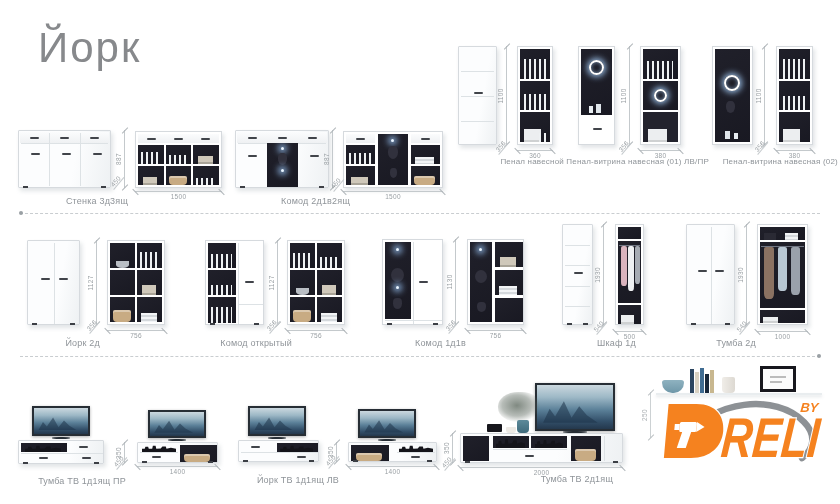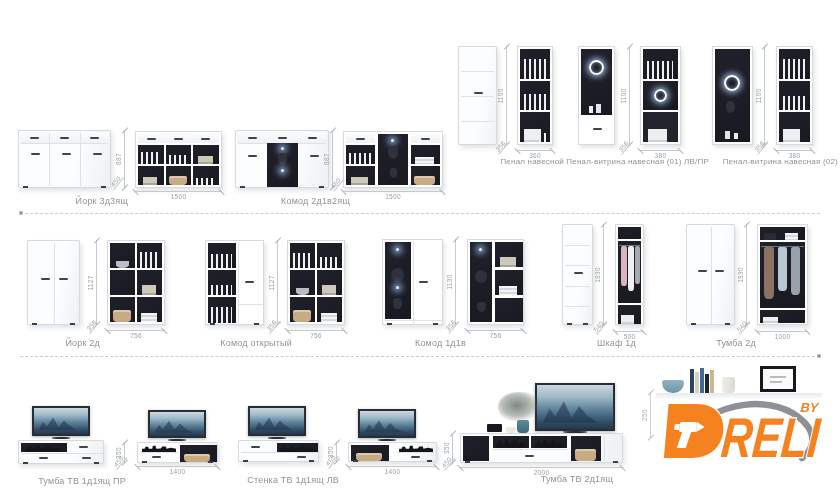--- a/index.html
+++ b/index.html
@@ -75,20 +75,21 @@
   .camx{position:absolute;background:#17171d;border-radius:1px}
   .cup2{position:absolute;background:#edeae5;border-radius:1px 1px 3px 3px}
   .logo{position:absolute;left:656px;top:388px;width:176px;height:84px;z-index:5}
 </style>
 </head>
 <body>
 
 <div class="stage">
 
   <div class="title">
+    <span class="t2">Йорк</span>
   </div>
 
   <div class="g">
     <div class="furn ftm" style="left:18px;top:130px;width:93px;height:58px">
       <div class="dstrip" style="position:absolute;left:1px;right:1px;top:1px;height:11px">
           <i class="hd"></i>
           <i class="hd"></i>
           <i class="hd"></i>
         </div>
       <span class="lnh" style="left:2px;top:12px;width:87px"></span>
@@ -123,21 +124,21 @@
           <span class="bsk"></span>
         </div>
       <div class="c">
           <span class="bk" style="height:38%"></span>
         </div>
     </div>
     <span class="dimd" style="left:114px;top:182px">450</span>
     <span class="dimh" style="left:135px;top:191px;width:87px">
         <b>1500</b>
       </span>
-    <div class="lbl" style="left:12px;top:196px;width:116px">Йорк 3д3ящ</div>
+    <div class="lbl" style="left:12px;top:196px;width:116px">Стенка 3д3ящ</div>
   </div>
 
   <div class="g">
     <div class="furn ftm" style="left:235px;top:130px;width:94px;height:58px">
       <div class="dstrip" style="position:absolute;left:1px;right:1px;top:1px;height:11px">
           <i class="hd"></i>
           <i class="hd"></i>
           <i class="hd"></i>
         </div>
       <span class="lnh" style="left:2px;top:12px;width:88px"></span>
@@ -522,21 +523,21 @@
       <span class="lnh" style="left:48px;top:9px;width:38px"></span>
       <i class="hda" style="left:62px;top:13px"></i>
     </div>
     <span class="dimv" style="left:336px;top:442px;height:20px">
         <b>350</b>
       </span>
     <span class="dimd" style="left:329px;top:461px">450</span>
     <span class="dimh" style="left:348px;top:466px;width:89px">
         <b>1400</b>
       </span>
-    <div class="lbl" style="left:217px;top:475px;width:122px">Стенка ТВ 1д1ящ ЛВ</div>
+    <div class="lbl" style="left:217px;top:475px;width:122px">Йорк ТВ 1д1ящ ЛВ</div>
   </div>
 
   <div class="g">
     <div class="tv" style="left:535px;top:383px;width:80px;height:48px">
         <span class="scr">
           <i class="mnt"></i>
         </span>
       </div>
     <span class="tvb" style="left:563px;top:431px;width:24px"></span>
     <span class="fol" style="left:498px;top:392px;width:42px;height:30px"></span>

